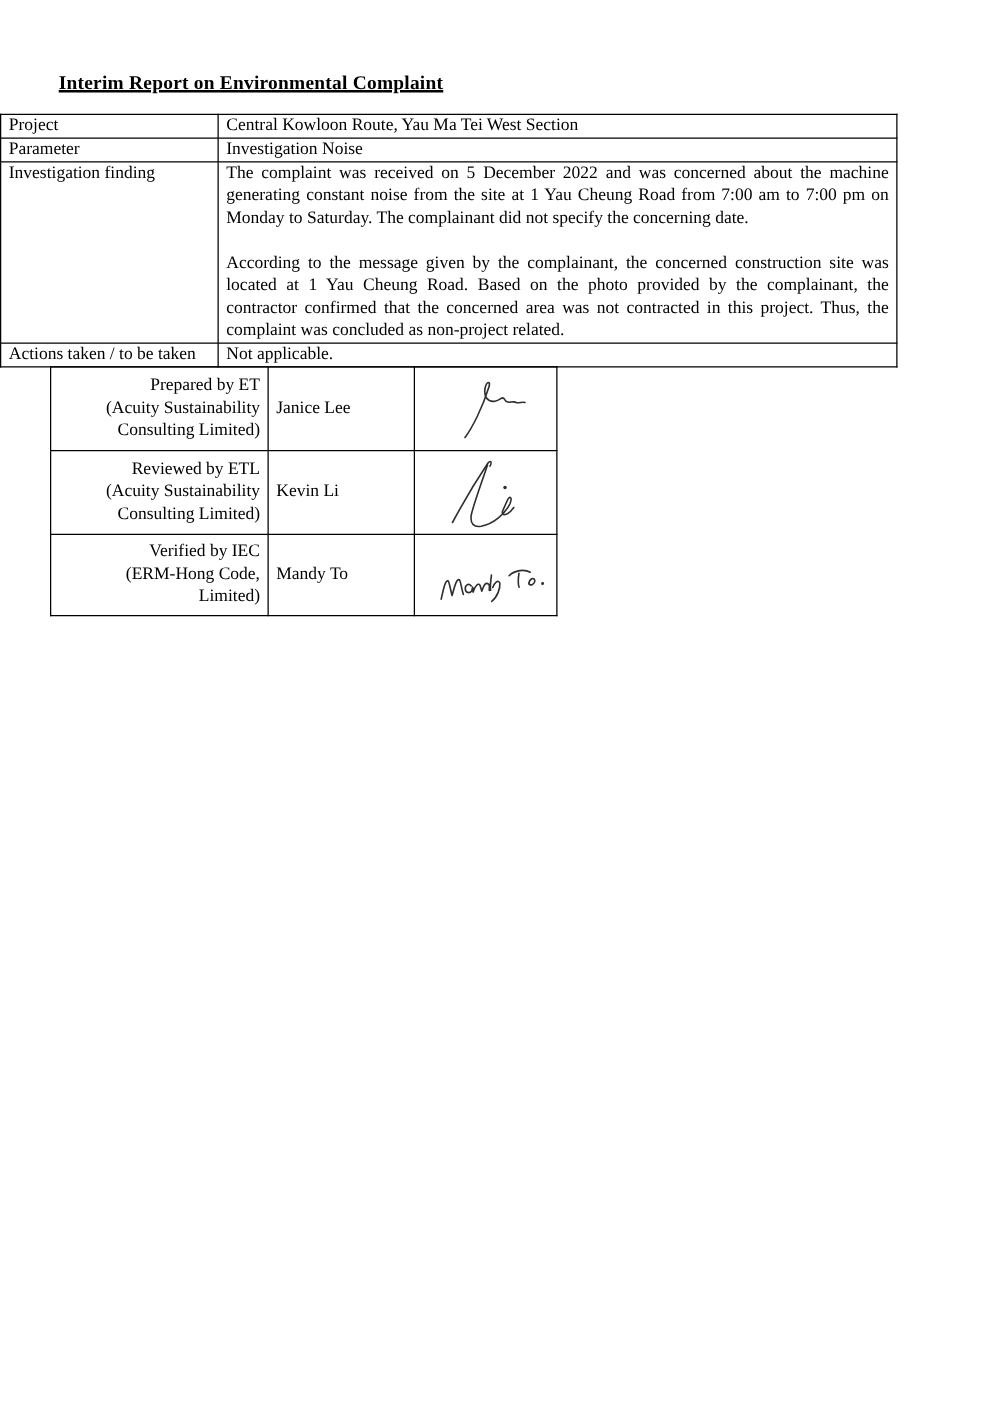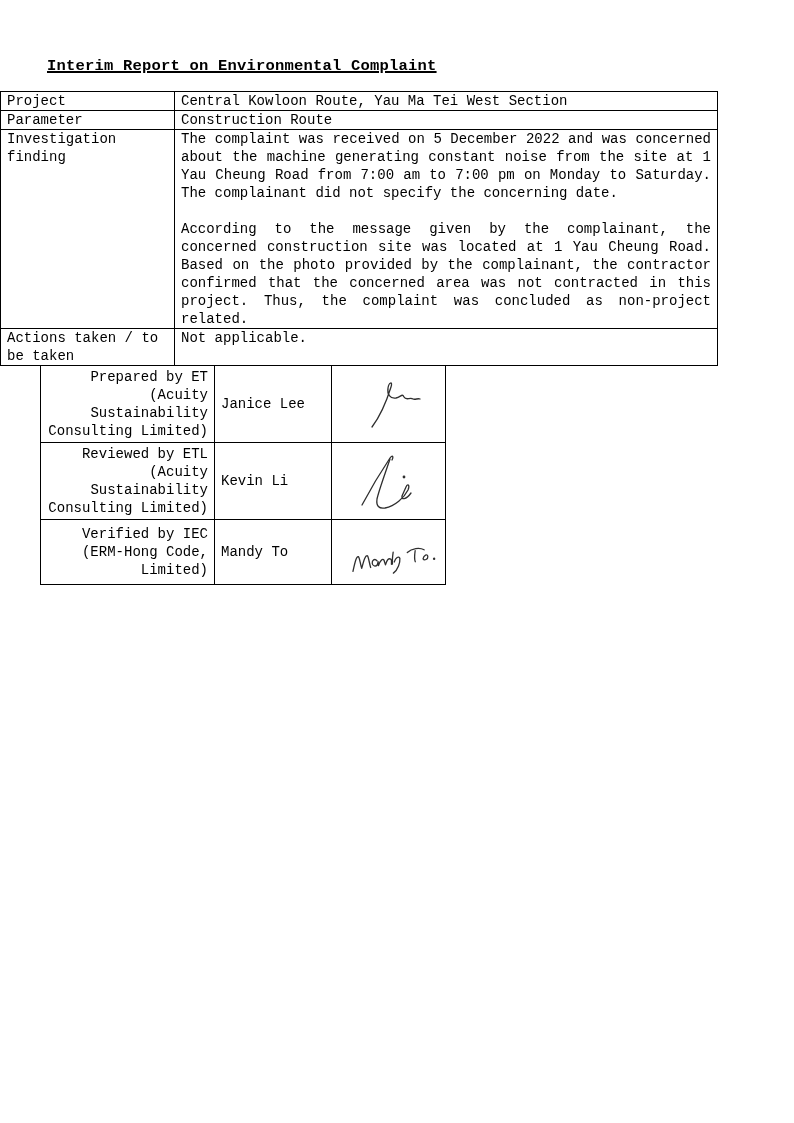--- a/index.html
+++ b/index.html
@@ -5,21 +5,21 @@
   * { margin: 0; padding: 0; box-sizing: border-box; }
   html, body { background: #ffffff; }
   body {
     width: 794px;
     height: 1123px;
     font-family: "Liberation Serif", serif;
     color: #000000;
     position: relative;
     overflow: hidden;
   }
-  .page { position: absolute; top: 0; left: 0; width: 682px; height: 1123px; background: #ffffff; font-family: Liberation Mono, monospace; }
+  .page { position: absolute; top: 0; left: 0; width: 682px; height: 1123px; background: #ffffff; }
 
   .report-title {
     margin: 57px 0 15px 47px;
     font-size: 15.5px;
     font-weight: bold;
     display: inline-block;
     text-decoration: underline;
     text-decoration-thickness: 1.5px;
     line-height: 19px;
     letter-spacing: 0.2px;
@@ -66,21 +66,21 @@
         <col class="c1">
         <col class="c2">
       </colgroup>
     <tbody>
       <tr>
         <td class="row-label">Project</td>
         <td class="row-value">Central Kowloon Route, Yau Ma Tei West Section</td>
       </tr>
       <tr>
         <td class="row-label">Parameter</td>
-        <td class="row-value">Construction Route</td>
+        <td class="row-value">Investigation Noise</td>
       </tr>
       <tr>
         <td class="row-label">Investigation finding</td>
         <td class="row-value para inv-cell">
           <p>The complaint was received on 5 December 2022 and was concerned about the machine generating constant noise from the site at 1 Yau Cheung Road from 7:00 am to 7:00 pm on Monday to Saturday. The complainant did not specify the concerning date.</p>
           <p>According to the message given by the complainant, the concerned construction site was located at 1 Yau Cheung Road. Based on the photo provided by the complainant, the contractor confirmed that the concerned area was not contracted in this project. Thus, the complaint was concluded as non-project related.</p>
         </td>
       </tr>
       <tr>
         <td class="row-label">Actions taken / to be taken</td>

